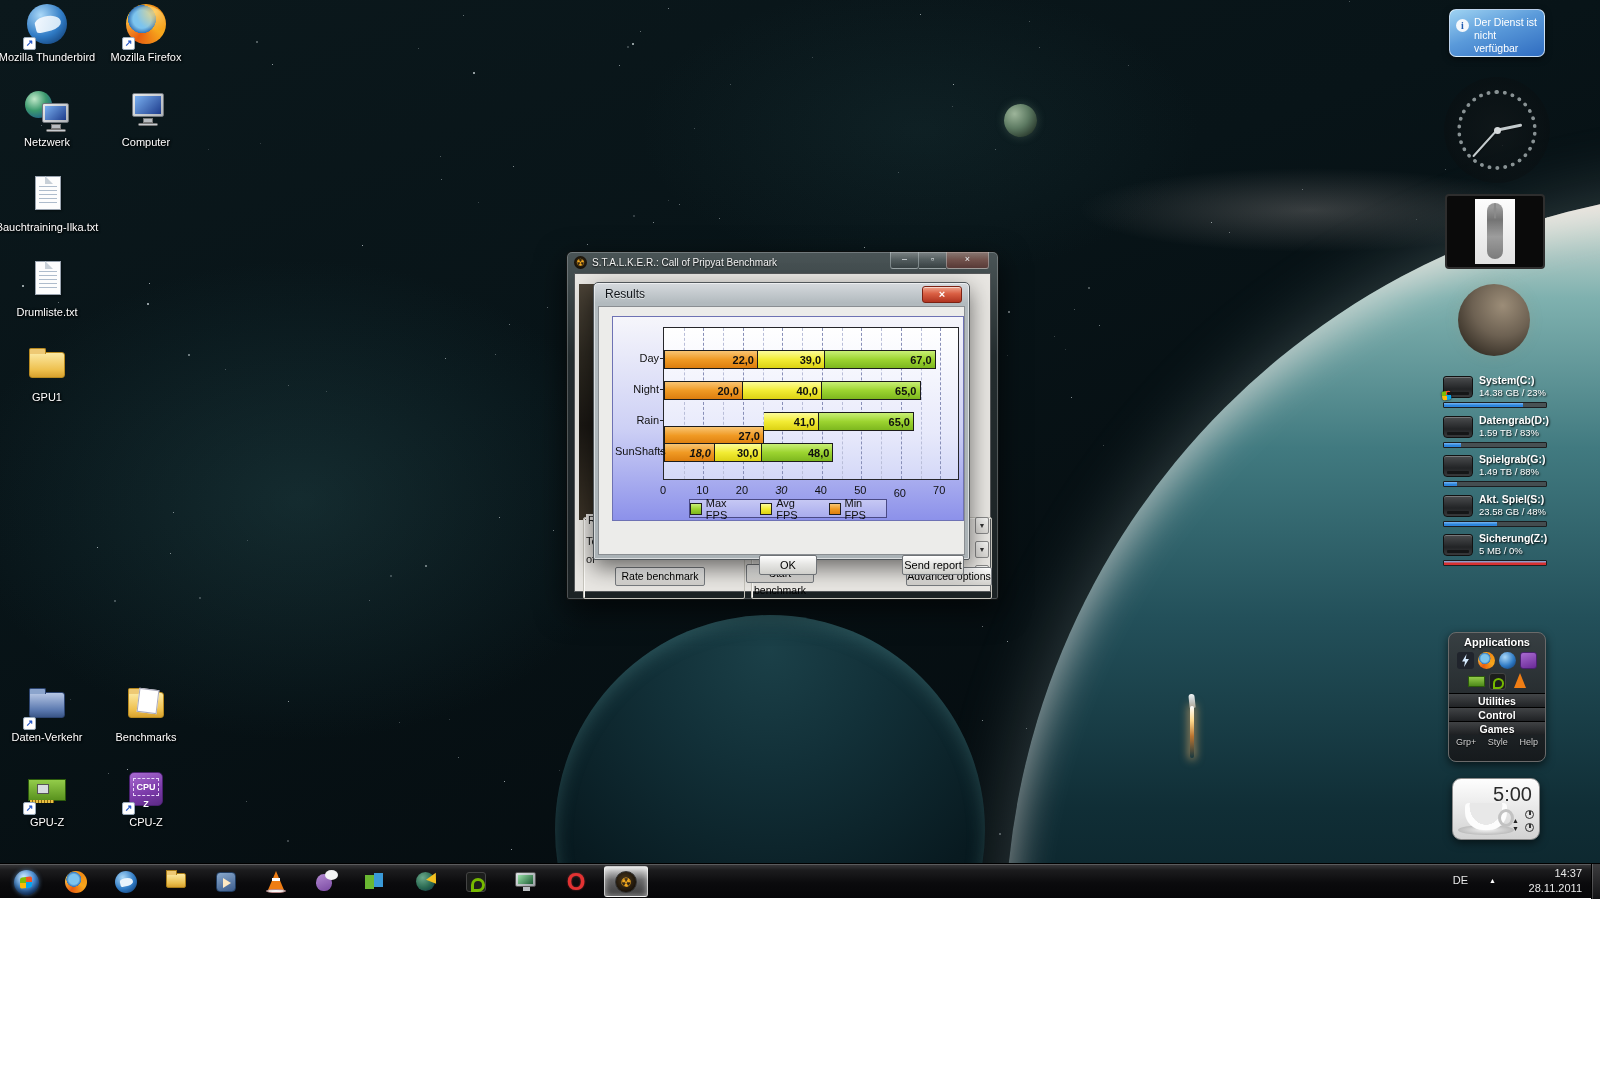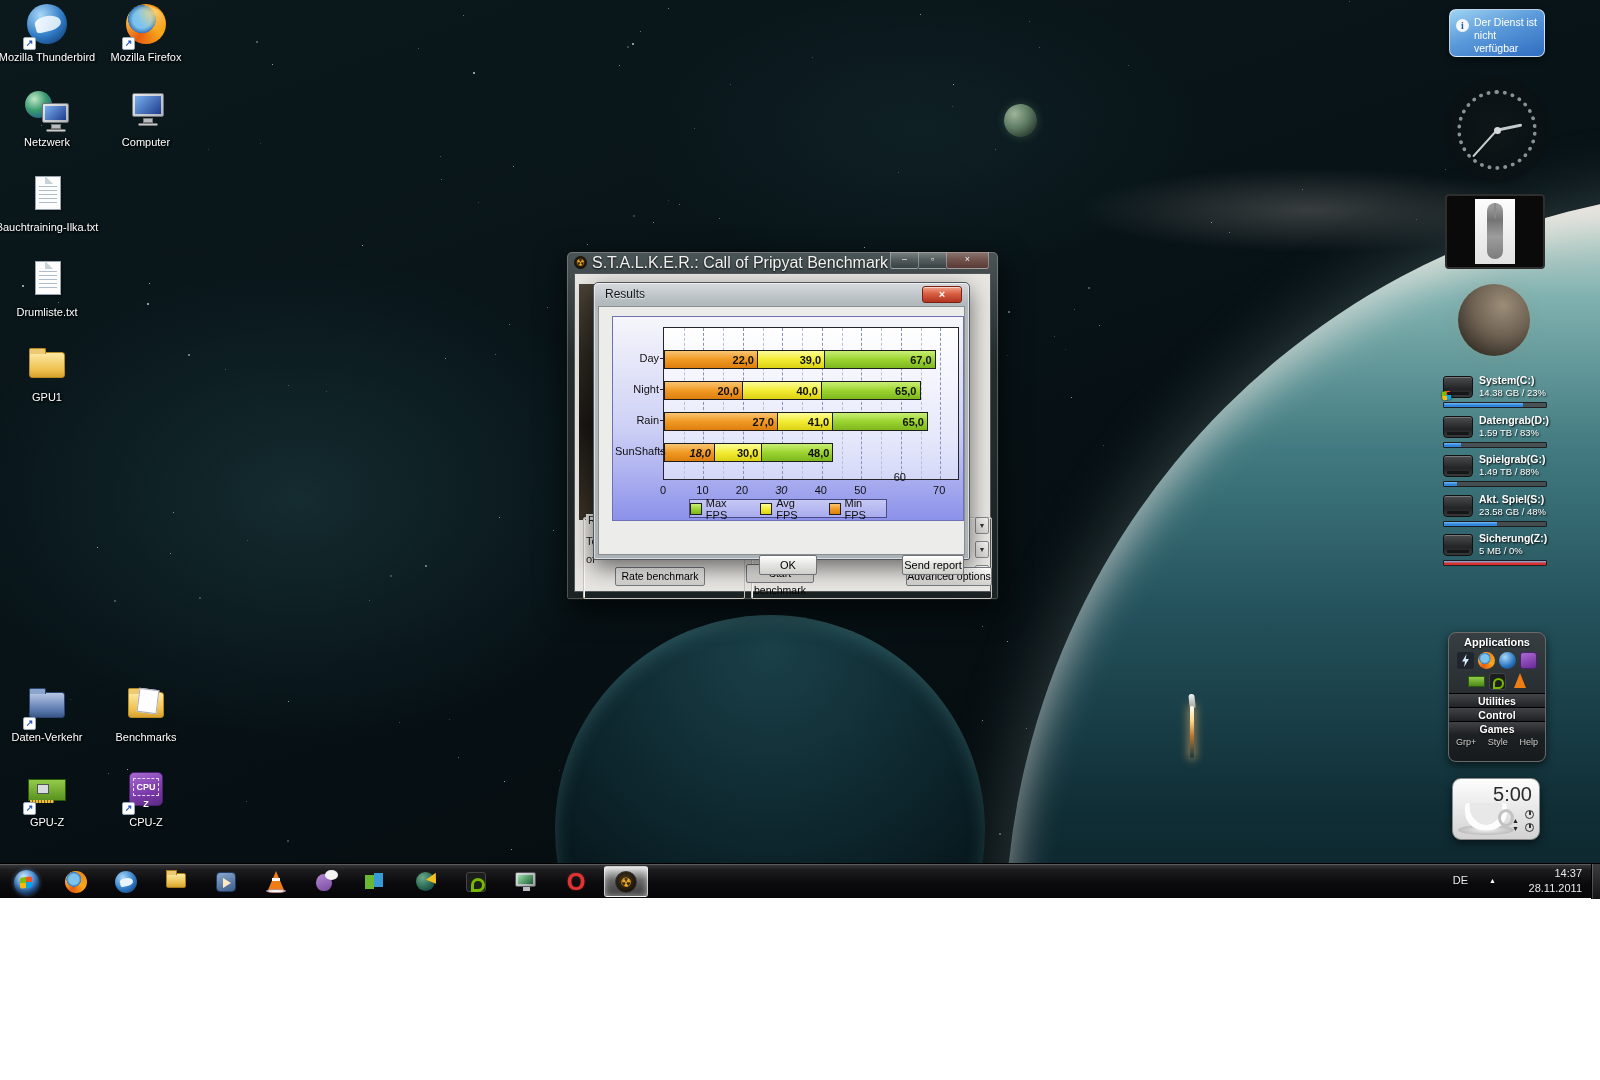--- a/index.html
+++ b/index.html
@@ -83,21 +83,21 @@
       background:linear-gradient(160deg,#a86ad0,#7a3aa8 60%,#5c2a85);border:1px solid #4a2070;}
   .icon-cpuz .inner{position:absolute;left:9px;top:9px;width:26px;height:18px;border:1px dashed #e8d8f8;
       color:#fff;font-weight:bold;font-size:9px;line-height:17px;text-align:center;letter-spacing:0;}
   
   .bench-win{position:absolute;left:566px;top:251px;width:433px;height:349px;border-radius:6px 6px 3px 3px;
       background:linear-gradient(180deg,rgba(78,88,90,.95),rgba(40,48,50,.92) 30%,rgba(30,36,38,.92));
       border:1px solid rgba(10,12,12,.9);box-shadow:0 10px 30px rgba(0,0,0,.65), inset 0 0 0 1px rgba(255,255,255,.22);}
   .bench-title{position:absolute;left:0;top:0;right:0;height:21px;display:flex;align-items:center;padding-left:7px;}
   .rad-ico{width:13px;height:13px;border-radius:50%;margin-right:5px;text-align:center;
       background:radial-gradient(circle at 50% 45%,#3c2c14,#151009 70%);color:#f2a81e;font-size:10px;line-height:13px;}
-  .bench-title .txt{color:#f2f2f2;font-size:16px;text-shadow:0 1px 2px #000;}
+  .bench-title .txt{color:#f2f2f2;font-size:10px;text-shadow:0 1px 2px #000;}
   .winbtns{position:absolute;right:9px;top:0;display:flex;}
   .winbtn{height:17px;margin-left:0;border:1px solid rgba(200,210,212,.45);border-top:none;
       background:linear-gradient(180deg,rgba(255,255,255,.28),rgba(255,255,255,.06) 50%,rgba(0,0,0,.15));
       color:#f0f4f6;font-size:9px;line-height:15px;text-align:center;border-radius:0 0 3px 3px;}
   .winbtn.min{width:29px;}.winbtn.max{width:27px;border-left:none;border-right:none;border-radius:0;}
   .winbtn.cls{width:43px;background:linear-gradient(180deg,rgba(255,190,170,.35),rgba(190,80,60,.35) 50%,rgba(120,30,20,.4));}
   .bench-client{position:absolute;left:7px;right:7px;top:21px;bottom:7px;background:#e8e6e2;
       border:1px solid #55585a;}
   .game-strip{position:absolute;left:4px;top:10px;width:18px;height:236px;
       background:linear-gradient(180deg,#4a4236 0%,#2c2820 30%,#1a1713 60%,#3a3226 100%);}
@@ -689,21 +689,21 @@
                   <span class="val">20,0</span>
                 </div>
                 <div class="seg seg-avg" style="width: 78.9262px;">
                   <span class="val">40,0</span>
                 </div>
                 <div class="seg seg-max" style="width: 98.6577px;">
                   <span class="val">65,0</span>
                 </div>
               </div>
               <div class="bar-row" style="top: 84px;">
-                <div class="seg seg-min" style="width: 114px;">
+                <div class="seg seg-min" style="width: 100px; margin-top: 14px;">
                   <span class="val">27,0</span>
                 </div>
                 <div class="seg seg-avg" style="width: 55.2483px;">
                   <span class="val">41,0</span>
                 </div>
                 <div class="seg seg-max" style="width: 94.7114px;">
                   <span class="val">65,0</span>
                 </div>
               </div>
               <div class="bar-row" style="top: 115px;">
@@ -728,21 +728,21 @@
               <div class="cat-lbl" style="left: 2px; top: 128px;">SunShafts</div>
               <div class="cat-tick" style="left: 47px; top: 134px;"></div>
             </div>
           <div id="tick-labels">
               <div class="tick-lbl" style="left: 37px; top: 167px;">0</div>
               <div class="tick-lbl" style="left: 76.4631px; top: 167px;">10</div>
               <div class="tick-lbl" style="left: 115.926px; top: 167px;">20</div>
               <div class="tick-lbl" style="left: 155.389px; top: 167px; font-style: italic;">30</div>
               <div class="tick-lbl" style="left: 194.852px; top: 167px;">40</div>
               <div class="tick-lbl" style="left: 234.315px; top: 167px;">50</div>
-              <div class="tick-lbl" style="left: 273.779px; top: 154px;">60</div>
+              <div class="tick-lbl" style="left: 273.779px; top: 170px;">60</div>
               <div class="tick-lbl" style="left: 313.242px; top: 167px;">70</div>
             </div>
           <div class="legend" id="legend">
               <div class="leg-item">
                 <span class="leg-sq seg-max"></span>
                 <span>Max FPS</span>
               </div>
               <div class="leg-item">
                 <span class="leg-sq seg-avg"></span>
                 <span>Avg FPS</span>

